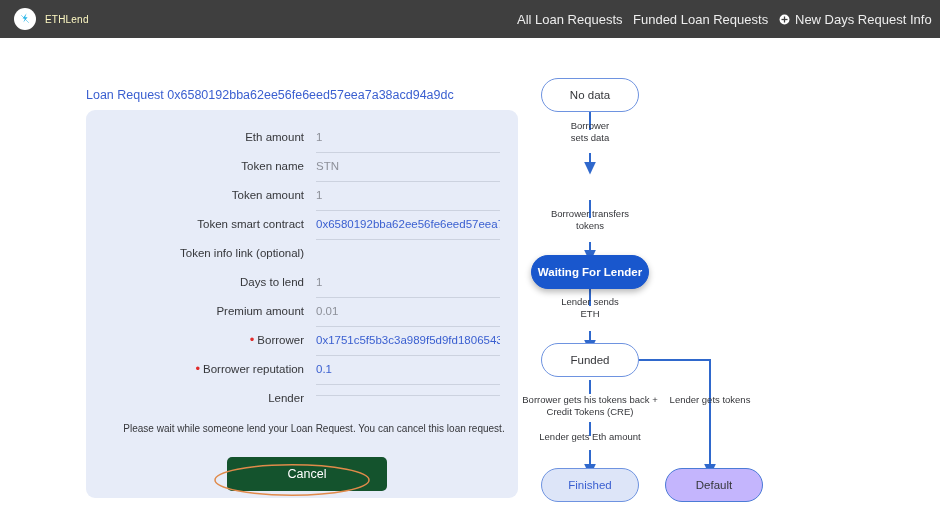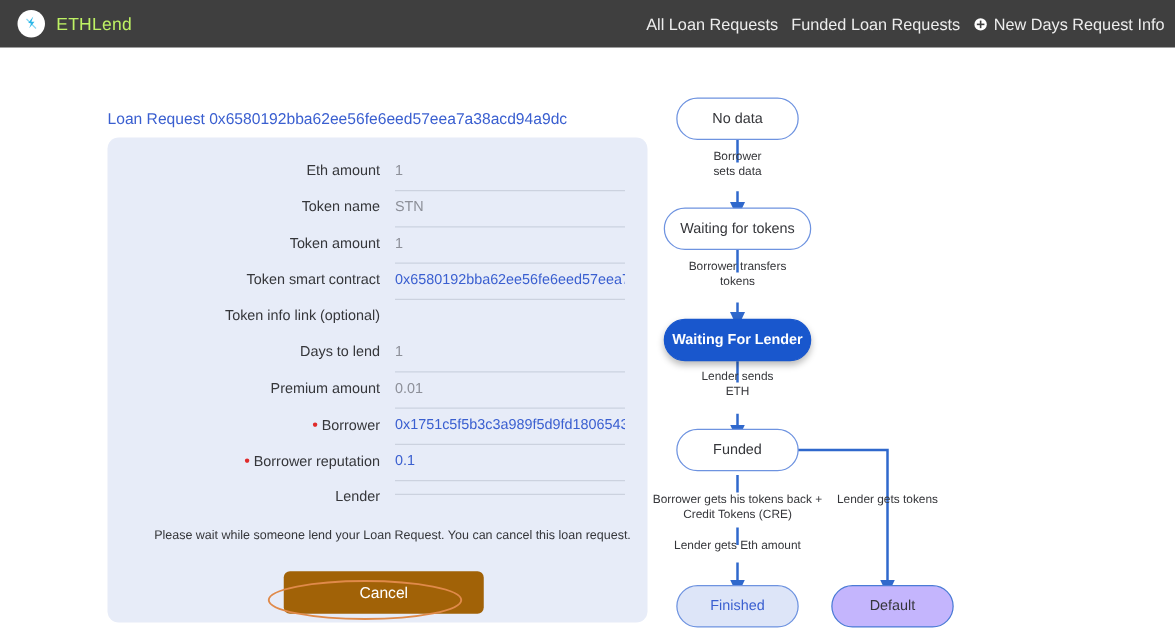--- a/index.html
+++ b/index.html
@@ -19,21 +19,21 @@
     background: #3f3f3f;
     display: flex; align-items: center;
   }
   .brand { display: flex; align-items: center; margin-left: 14px; }
   .brand-logo {
     width: 22px; height: 22px; border-radius: 50%;
     background: #ffffff; display: flex; align-items: center; justify-content: center;
     flex: 0 0 auto;
   }
   .brand-name {
-    color: #bef264; font-size: 14px; margin-left: 9px; letter-spacing: .2px;
+    color: #fef9c3; font-size: 10px; margin-left: 9px; letter-spacing: .2px;
   }
   .nav-link {
     color: #ededed; font-size: 13px; text-decoration: none;
     white-space: nowrap; display: flex; align-items: center; gap: 5px;
   }
   .nav-link.l0 { position: absolute; left: 517px; top: 12px; }
   .nav-link.l1 { position: absolute; left: 633px; top: 12px; }
   .nav-link.l2 { position: absolute; left: 779px; top: 12px; }
   .nav-link.l3 { position: absolute; left: 910px; top: 12px; }
   .plus-icon { display: inline-block; width: 11px; height: 11px; line-height: 0; }
@@ -70,21 +70,21 @@
   }
   .field-input.link { color: #3a5fd0; }
 
   .form-note {
     position: absolute; left: 12px; top: 313px; width: 432px;
     text-align: center; font-size: 10px; color: #35363a;
   }
   .cancel-btn {
     position: absolute; left: 141px; top: 347px;
     width: 160px; height: 34px; border-radius: 5px;
-    background: #a16207; border: none;
+    background: #14532d; border: none;
     color: #ffffff; font-size: 12.5px; font-family: "Liberation Sans", sans-serif;
     cursor: pointer; display: flex; align-items: center; justify-content: center;
   }
 
   
   .annot-ellipse {
     position: absolute; left: 126px; top: 353px;
     width: 160px; height: 34px; pointer-events: none;
   }
 
@@ -251,23 +251,20 @@
 
       <path d="M110,300 L185,300 L185,410" fill="none" stroke="#2f68cc" stroke-width="2" marker-end="url(#arw)"></path>
     </svg>
 
     <div class="node plain" style="left:16px; top:18px; width:98px; height:34px;">
       <span>No data</span>
     </div>
     <div class="edge-label" style="left:20px; top:60px; width:90px;">Borrower
 sets data</div>
 
-    <div class="node plain" style="left:6px; top:106px; width:118px; height:34px;">
-      <span>Waiting for tokens</span>
-    </div>
     <div class="edge-label" style="left:10px; top:148px; width:110px;">Borrower transfers
 tokens</div>
 
     <div class="node active" style="left:6px; top:195px; width:118px; height:34px;">
       <span>Waiting For Lender</span>
     </div>
     <div class="edge-label" style="left:22px; top:236px; width:86px;">Lender sends
 ETH</div>
 
     <div class="node plain" style="left:16px; top:283px; width:98px; height:34px;">

